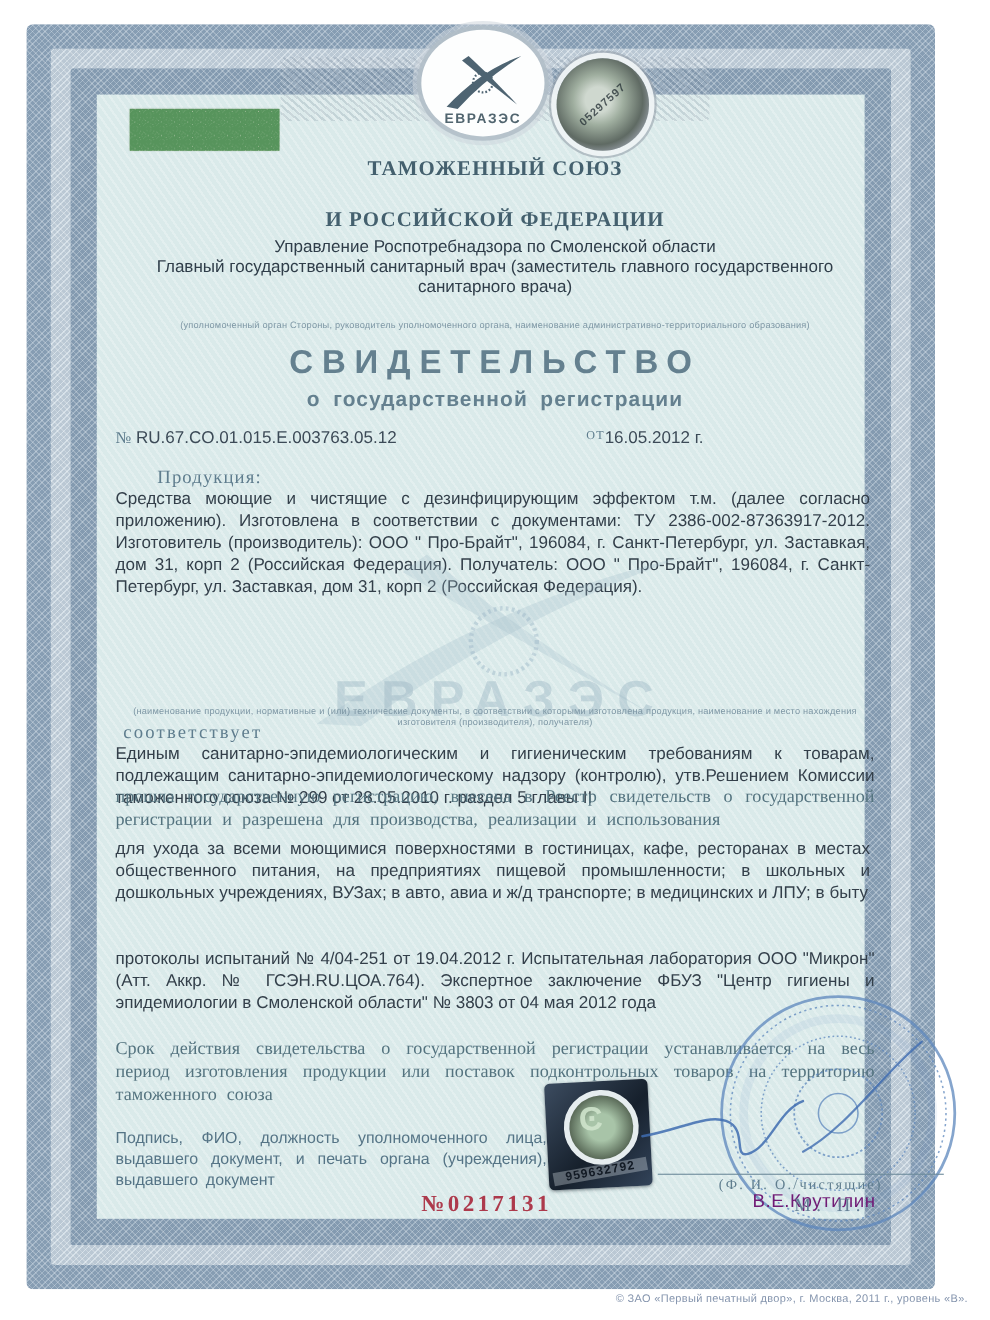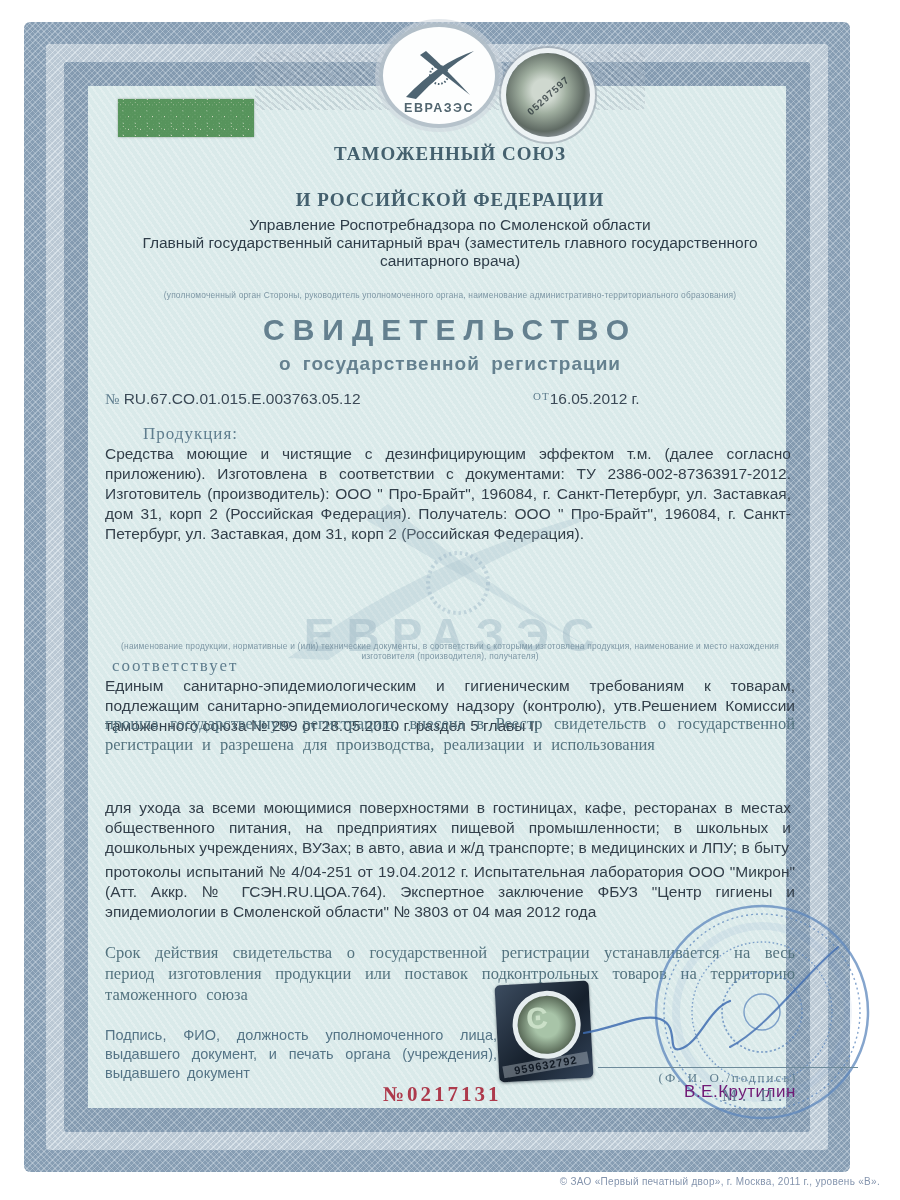--- a/index.html
+++ b/index.html
@@ -122,21 +122,21 @@
     <path d="M118,6 Q200,75 320,150 Q212,90 96,22 Z" fill="rgba(160,185,200,.30)"></path>
     <circle cx="188" cy="85" r="30" fill="none" stroke="rgba(150,178,195,.45)" stroke-width="4" stroke-dasharray="2.5 3"></circle>
   </svg>
   <div class="abs wmtxt">ЕВРАЗЭС</div>
 
   <div class="abs ctr cap" style="left:95px;top:641px;width:710px;">(наименование продукции, нормативные и (или) технические документы, в соответствии с которыми изготовлена продукция, наименование и место нахождения изготовителя (производителя), получателя)</div>
 
   <div class="abs lbl" style="left:112px;top:656px;letter-spacing:2px;">соответствует</div>
   <div class="abs bodysans" style="left:105px;top:676px;width:690px;">Единым санитарно-эпидемиологическим и гигиеническим требованиям к товарам, подлежащим санитарно-эпидемиологическому надзору (контролю), утв.Решением Комиссии таможенного союза № 299 от 28.05.2010 г. раздел 5 главы II</div>
   <div class="abs bodyserif" style="left:105px;top:713px;width:690px;">прошла государственную регистрацию, внесена в Реестр свидетельств о государственной регистрации и разрешена для производства, реализации и использования</div>
-  <div class="abs bodysans" style="left:105px;top:762px;width:686px;margin-top:36px;">для ухода за всеми моющимися поверхностями в гостиницах, кафе, ресторанах в местах общественного питания, на предприятиях пищевой промышленности; в школьных и дошкольных учреждениях, ВУЗах; в авто, авиа и ж/д транспорте; в медицинских и ЛПУ; в быту</div>
+  <div class="abs bodysans" style="left:105px;top:762px;width:686px;">для ухода за всеми моющимися поверхностями в гостиницах, кафе, ресторанах в местах общественного питания, на предприятиях пищевой промышленности; в школьных и дошкольных учреждениях, ВУЗах; в авто, авиа и ж/д транспорте; в медицинских и ЛПУ; в быту</div>
   <div class="abs bodysans" style="left:105px;top:862px;width:690px;">протоколы испытаний № 4/04-251 от 19.04.2012 г. Испытательная лаборатория ООО "Микрон" (Атт. Аккр. № ГСЭН.RU.ЦОА.764). Экспертное заключение ФБУЗ "Центр гигиены и эпидемиологии в Смоленской области" № 3803 от 04 мая 2012 года</div>
   <div class="abs bodyserif" style="left:105px;top:942px;width:690px;">Срок действия свидетельства о государственной регистрации устанавливается на весь период изготовления продукции или поставок подконтрольных товаров на территорию таможенного союза</div>
 
   <div class="abs serifT" style="left:105px;top:1026px;width:392px;font-size:14.5px;line-height:19px;color:#557486;text-align:justify;word-spacing:3px;">Подпись, ФИО, должность уполномоченного лица, выдавшего документ, и печать органа (учреждения), выдавшего документ</div>
 
   <div class="abs holo-bottom">
     <div class="ring"></div>
     <div class="cglyph">Ͼ</div>
     <div class="num">959632792</div>
   </div>
@@ -150,21 +150,21 @@
     <circle cx="114" cy="114" r="86" fill="none" stroke="#5d87bd" stroke-width="8" stroke-opacity=".12"></circle>
   </svg>
 
   <svg class="abs" style="left:580px;top:935px;width:310px;height:140px;" viewBox="0 0 310 140">
     <path d="M4,98 C38,92 62,78 80,84 C100,91 86,118 100,114 C120,108 128,74 150,66" fill="none" stroke="#3e6cb0" stroke-width="2.2" stroke-opacity=".85" stroke-linecap="round"></path>
     <path d="M150,112 C188,92 222,42 258,12" fill="none" stroke="#3e6cb0" stroke-width="2" stroke-opacity=".8" stroke-linecap="round"></path>
   </svg>
 
   <div class="abs signame">В.Е.Крутилин</div>
   <div class="abs sigline">
-    <span>(Ф. И. О./подпись)</span>
+    <span>(Ф. И. О./чистящие)</span>
   </div>
   <div class="abs mp">М. П.</div>
 
   <div class="abs serial">№0217131</div>
 
   <div class="abs copyright">© ЗАО «Первый печатный двор»,  г. Москва,  2011 г., уровень «В».</div>
 
 </div>
 
 </body></html>

